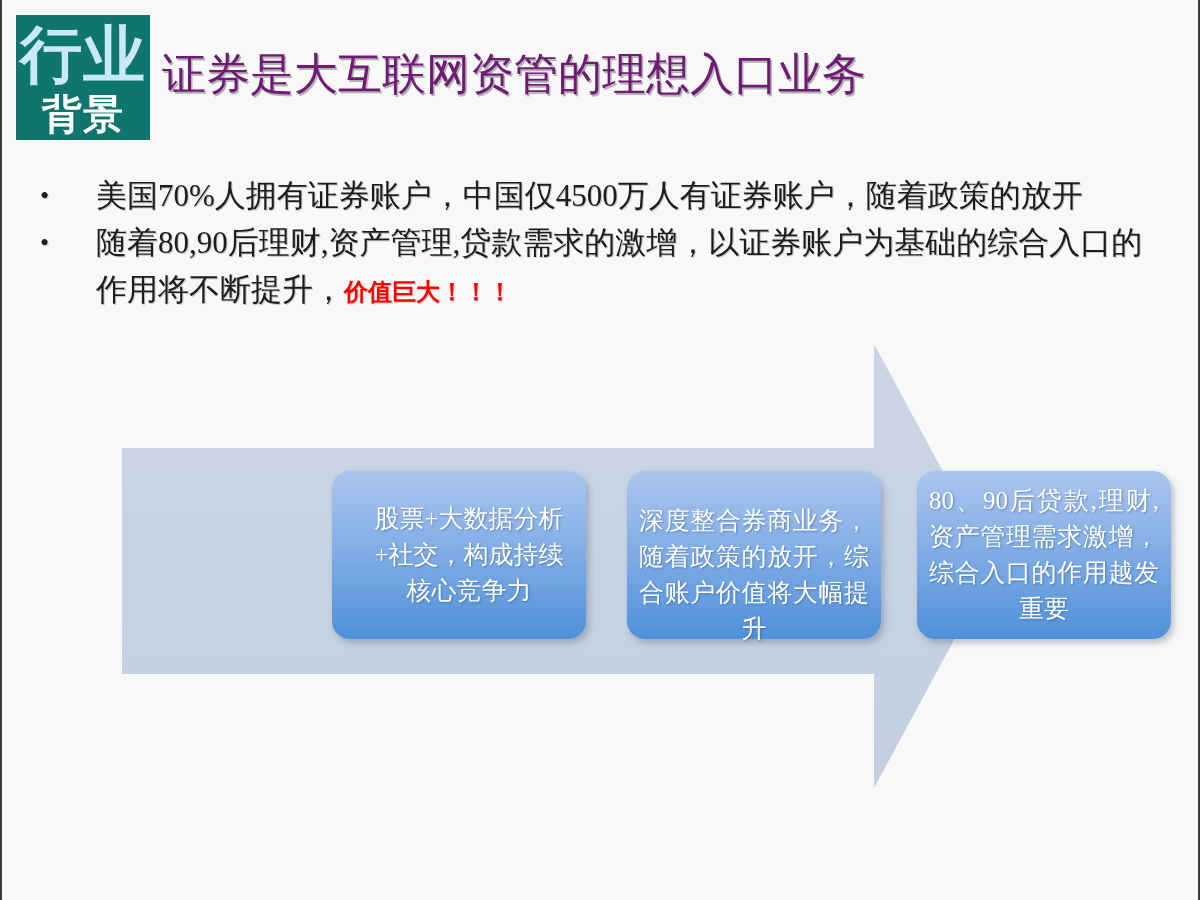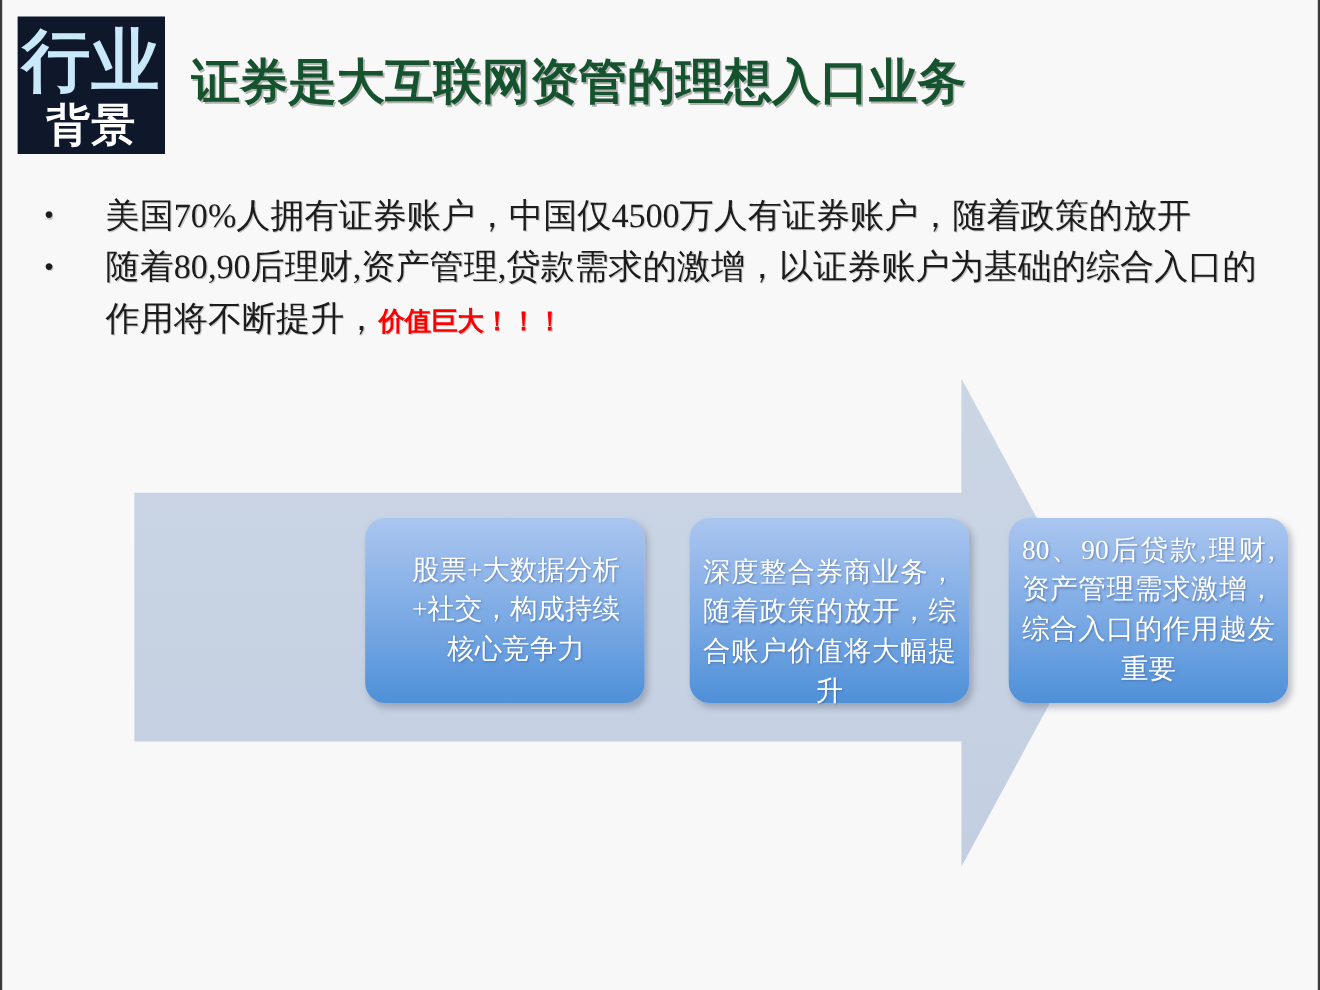--- a/index.html
+++ b/index.html
@@ -26,21 +26,21 @@
     overflow: hidden;
   }
 
   
   .badge {
     position: absolute;
     left: 14px;
     top: 15px;
     width: 134px;
     height: 125px;
-    background: #0f172a;
+    background: #0f766e;
     display: flex;
     flex-direction: column;
     align-items: center;
     justify-content: flex-start;
     box-sizing: border-box;
     padding-top: 4px;
   }
   .badge-line1 {
     font-family: "DejaVu Sans", "Liberation Sans", sans-serif;
     font-weight: bold;
@@ -54,27 +54,27 @@
     font-family: "DejaVu Sans", "Liberation Sans", sans-serif;
     font-weight: bold;
     font-size: 40px;
     line-height: 46px;
     color: #ffffff;
     letter-spacing: 1px;
     white-space: nowrap;
   }
   .slide-title {
     position: absolute;
-    left: 172px;
+    left: 160px;
     top: 48px;
     font-family: "Liberation Serif", "DejaVu Serif", serif;
-    font-weight: bold;
+    font-weight: normal;
     font-size: 44px;
     line-height: 54px;
-    color: #14532d;
+    color: #701a75;
     white-space: nowrap;
     text-shadow: 1.5px 1.5px 0 rgba(120,120,120,0.55);
   }
 
   
   .bullets {
     position: absolute;
     left: 38px;
     top: 172px;
     width: 1130px;

